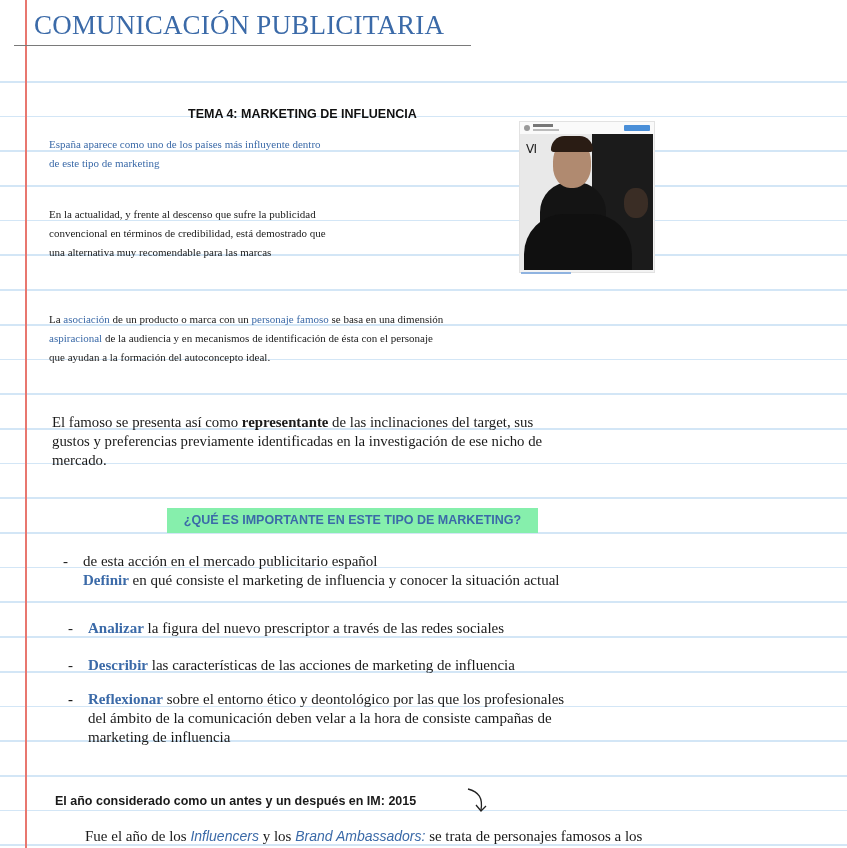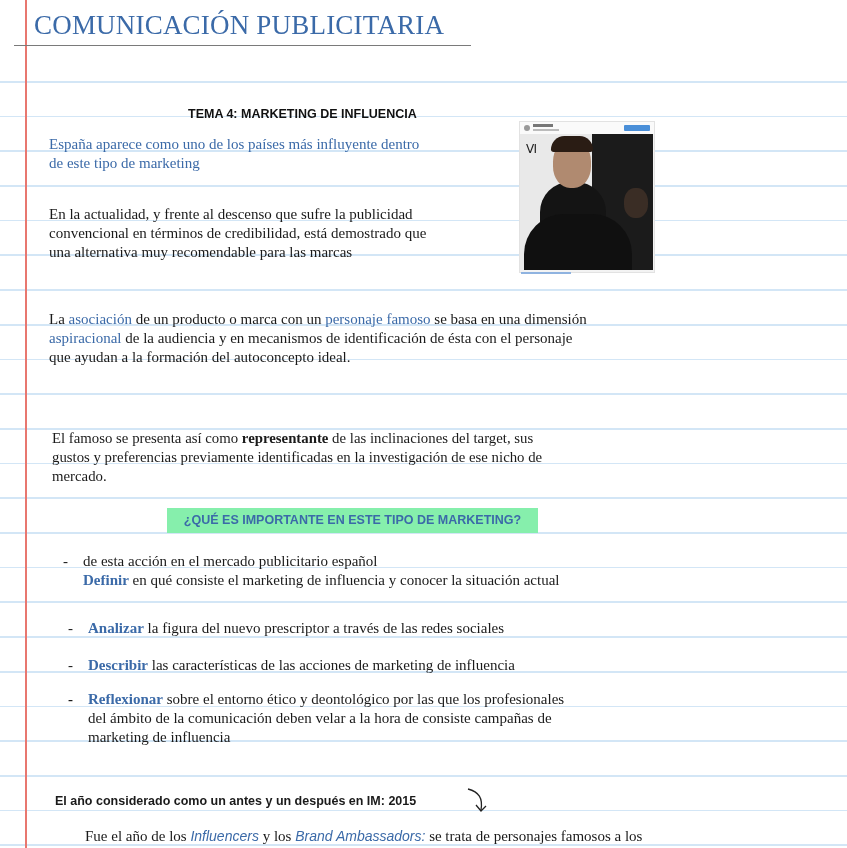--- a/index.html
+++ b/index.html
@@ -29,27 +29,27 @@
       font-size: 27px; color: #3b6aa8; letter-spacing: 0.2px; white-space: nowrap;
     }
     .title-rule {
       position: absolute; left: 14px; top: 45px; width: 457px; height: 1px; background: #7a7a7a;
     }
     .subtitle {
       position: absolute; left: 188px; top: 67px;
       font-family: "Liberation Sans", sans-serif; font-weight: bold;
       font-size: 12.5px; color: #111; white-space: nowrap; margin-top: 40px;
     }
-    .p { position: absolute; font-size: 15px; line-height: 19px; white-space: nowrap; }
+    .p { position: absolute; font-size: 11px; line-height: 19px; white-space: nowrap; }
     .blue { color: #3b6aa8; }
     .b { font-weight: bold; }
     .intro { left: 49px; top: 135px; color: #3b6aa8; }
     .p1 { left: 49px; top: 205px; }
     .p2 { left: 49px; top: 310px; }
-    .p3 { left: 52px; top: 413px; font-size: 14.8px; margin-top: 16px; }
+    .p3 { left: 52px; top: 413px; font-size: 14.8px; }
 
     .photo-card {
       position: absolute; left: 519px; top: 121px; width: 134px; height: 150px;
       background: #f3f3f3; border: 1px solid #e2e2e2;
     }
     .photo-head { position: absolute; left: 0; top: 0; width: 134px; height: 12px; background:#fafafa; }
     .photo-head .av { position:absolute; left:4px; top:3px; width:6px; height:6px; border-radius:50%; background:#999; }
     .photo-head .nm { position:absolute; left:13px; top:2px; width:20px; height:3px; background:#777; }
     .photo-head .nm2 { position:absolute; left:13px; top:7px; width:26px; height:2px; background:#bbb; }
     .photo-head .follow { position:absolute; right:4px; top:3px; width:26px; height:6px; background:#4a8fd8; border-radius:1px; }

